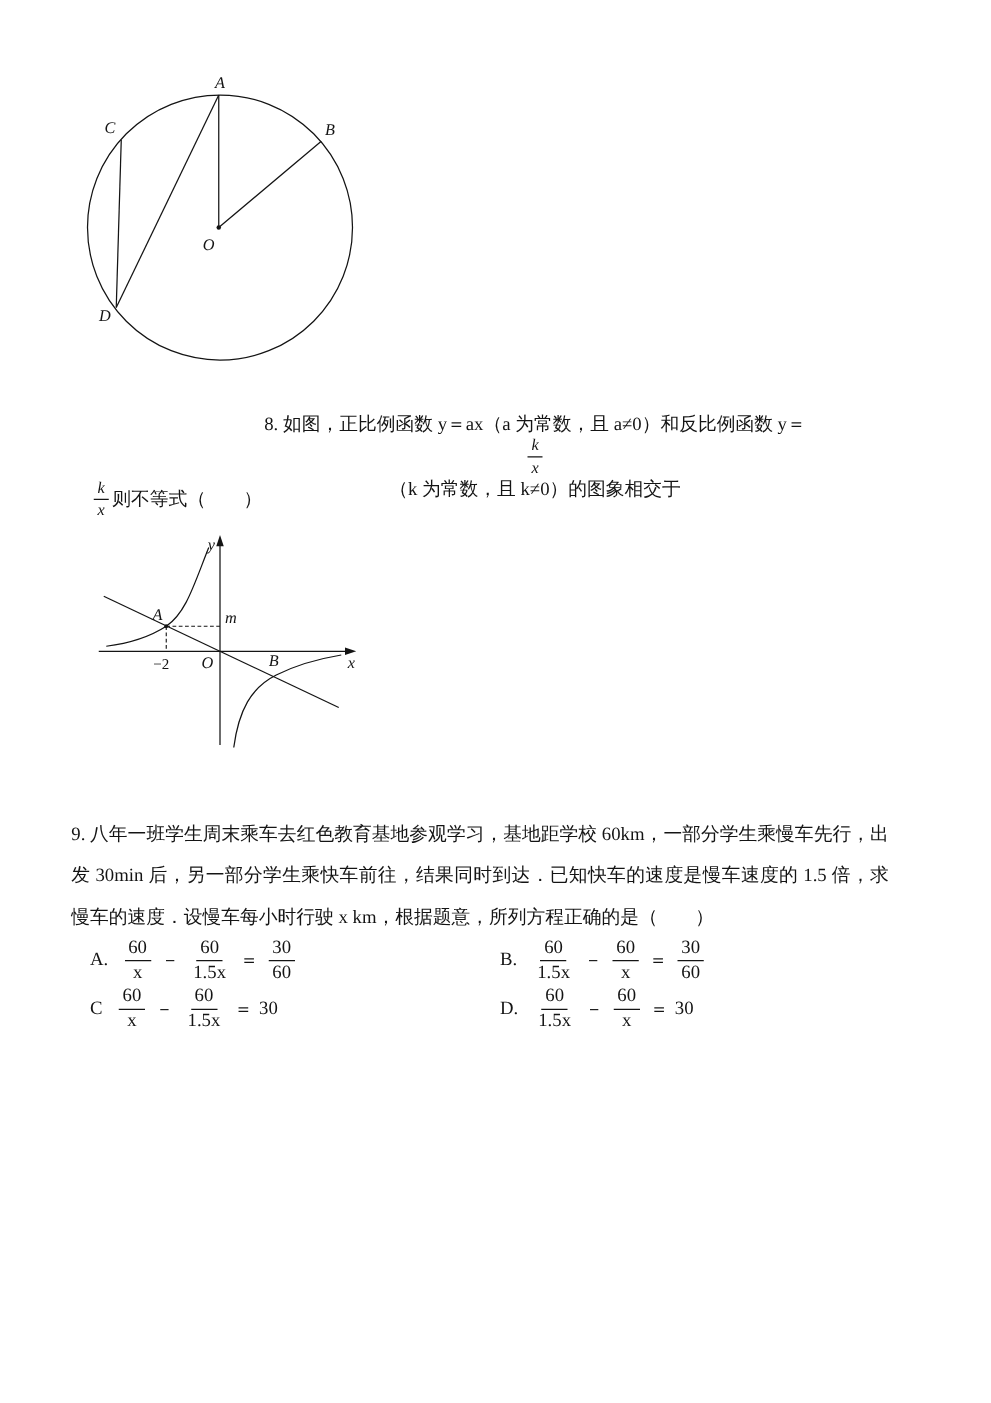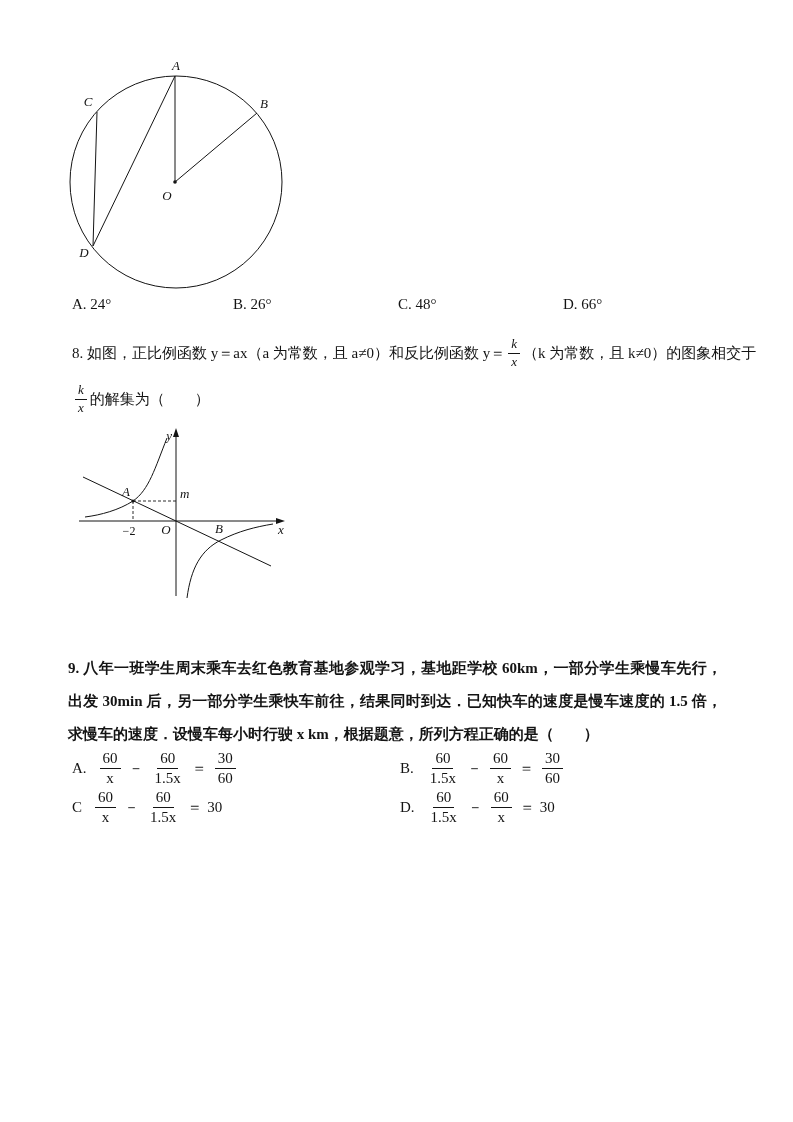--- a/index.html
+++ b/index.html
@@ -54,41 +54,35 @@
       <line x1="29" y1="56" x2="25" y2="190" stroke="#141414" stroke-width="1"></line>
       <circle cx="107" cy="126" r="1.8" fill="#141414"></circle>
       <text class="var" x="108" y="14" text-anchor="middle">A</text>
       <text class="var" x="196" y="52" text-anchor="middle">B</text>
       <text class="var" x="20" y="50" text-anchor="middle">C</text>
       <text class="var" x="16" y="201" text-anchor="middle">D</text>
       <text class="var" x="99" y="144" text-anchor="middle">O</text>
     </svg>
   </div>
 
-  <div class="opt-row" style="top:296px;">
-    <span class="opt">A. 24°</span>
-    <span class="opt">B. 26°</span>
-    <span class="opt">C. 48°</span>
-    <span class="opt">D. 66°</span>
-  </div>
 
-  <div class="abs nowrap math-line" style="left:72px; top:330px; width:712px;">
+  <div class="abs nowrap math-line" style="left:72px; top:330px; width:712px;flex-direction:column;">
     <span>8. 如图，正比例函数 y＝ax（a 为常数，且 a≠0）和反比例函数 y＝</span>
     <span class="frac small">
       <span class="num">k</span>
       <span class="den">x</span>
     </span>
     <span>（k 为常数，且 k≠0）的图象相交于</span>
   </div>
   <div class="abs nowrap math-line" style="left:72px; top:376px; width:712px;">
     <span class="frac small">
       <span class="num">k</span>
       <span class="den">x</span>
     </span>
-    <span>的解集为（　　）</span>
+    <span>则不等式（　　）</span>
   </div>
 
   <div class="abs" style="left:75px; top:426px;">
     <svg width="218" height="180" viewBox="0 0 218 180">
 
       <line x1="101" y1="8" x2="101" y2="170" stroke="#141414" stroke-width="1"></line>
       <polygon points="101,2 98,11 104,11" fill="#141414"></polygon>
       <line x1="4" y1="95" x2="203" y2="95" stroke="#141414" stroke-width="1"></line>
       <polygon points="210,95 201,92 201,98" fill="#141414"></polygon>
 
@@ -105,21 +99,21 @@
       <text class="var" x="206" y="108" text-anchor="middle">x</text>
       <text class="var" x="91" y="108" text-anchor="middle">O</text>
       <text class="var" x="51" y="70" text-anchor="middle">A</text>
       <text class="var" x="105" y="72" text-anchor="start">m</text>
       <text x="54" y="109" text-anchor="middle" style="font-size:12px">−2</text>
       <text class="var" x="144" y="107" text-anchor="middle">B</text>
     </svg>
   </div>
 
 
-  <div class="abs q-text justify" style="left:68px; top:652px; width:654px;font-weight:bold;">9. 八年一班学生周末乘车去红色教育基地参观学习，基地距学校 60km，一部分学生乘慢车先行，出发 30min 后，另一部分学生乘快车前往，结果同时到达．已知快车的速度是慢车速度的 1.5 倍，求慢车的速度．设慢车每小时行驶 x km，根据题意，所列方程正确的是（　　）</div>
+  <div class="abs q-text justify" style="left:57px; top:652px; width:654px;">9. 八年一班学生周末乘车去红色教育基地参观学习，基地距学校 60km，一部分学生乘慢车先行，出发 30min 后，另一部分学生乘快车前往，结果同时到达．已知快车的速度是慢车速度的 1.5 倍，求慢车的速度．设慢车每小时行驶 x km，根据题意，所列方程正确的是（　　）</div>
 
   <div class="eq-row" style="top:750px;">
     <div class="eq-option" style="left:0;">
       <span class="opt-label">A.</span>
       <span class="frac">
           <span class="num">60</span>
           <span class="den">x</span>
         </span>
       <span class="op">－</span>
       <span class="frac">

